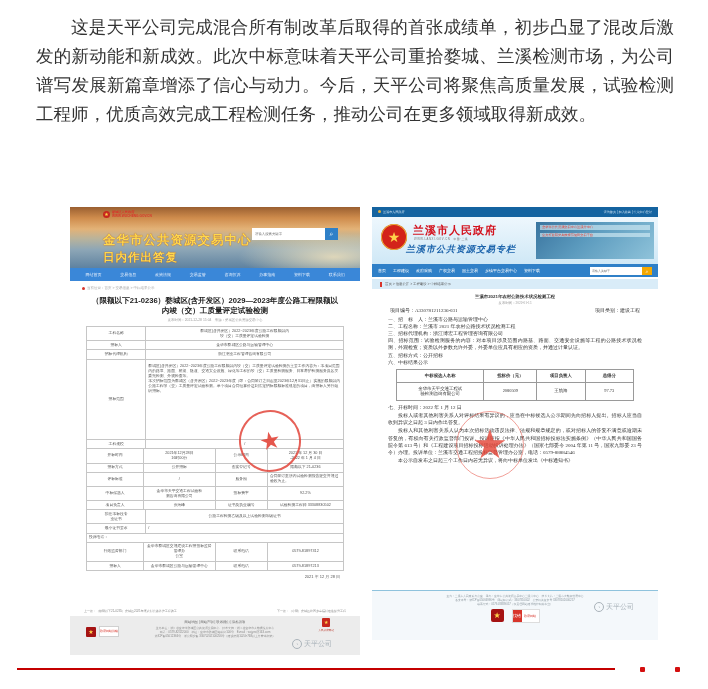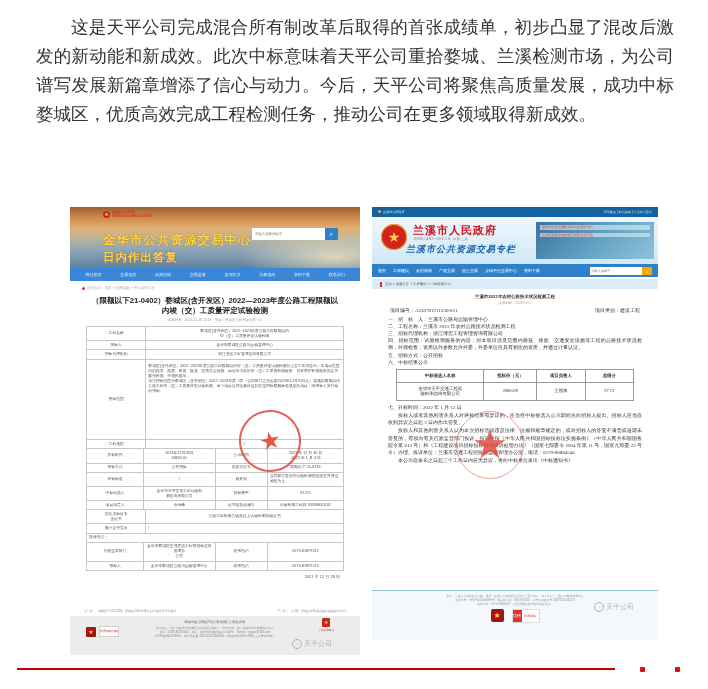--- a/index.html
+++ b/index.html
@@ -117,21 +117,21 @@
   .divider .line{position:absolute;left:17px;top:3px;width:598px;height:2px;background:#c40000;}
   .divider .dot{position:absolute;top:1.5px;width:5px;height:5px;background:#d40f0f;border-radius:1px;}
   .divider .d1{left:640px;} .divider .d2{left:675px;}
 </style>
 </head>
 <body>
 
 <div class="page">
 
   <div class="article">
-    <p>这是天平公司完成混合所有制改革后取得的首张成绩单，初步凸显了混改后激发的新动能和新成效。此次中标意味着天平公司重拾婺城、兰溪检测市场，为公司谱写发展新篇章增添了信心与动力。今后，天平公司将聚焦高质量发展，成功中标婺城区，优质高效完成工程检测任务，推动公司在更多领域取得新成效。</p>
+    <p>这是天平公司完成混合所有制改革后取得的首张成绩单，初步凸显了混改后激发的新动能和新成效。此次中标意味着天平公司重拾婺城、兰溪检测市场，为公司谱写发展新篇章增添了信心与动力。今后，天平公司将聚焦高质量发展，试验检测工程师，优质高效完成工程检测任务，推动公司在更多领域取得新成效。</p>
   </div>
 
   <div class="shot shot-left">
     <div class="lbanner">
       <div class="gov-badge">
         <span class="emb">★</span>
         <span class="t">
           <span>婺城区人民政府</span><br>
           <span>WWW.WUCHENG.GOV.CN</span>
         </span>
@@ -152,21 +152,21 @@
         <span class="ni">咨询投诉</span>
         <span class="ni">办事指南</span>
         <span class="ni">资料下载</span>
         <span class="ni">联系我们</span>
       </div>
     <div class="lmain">
       <div class="crumb">
         <span class="pin"></span>
         <span>当前位置：首页 &gt; 交易信息 &gt; 中标结果公示</span>
       </div>
-      <div class="ltitle">（限额以下21-0402）婺城区(含开发区）2022—2023年度公路工程限额以内竣（交）工质量评定试验检测</div>
+      <div class="ltitle">（限额以下21-0236）婺城区(含开发区）2029—2023年度公路工程限额以内竣（交）工质量评定试验检测</div>
       <div class="lmeta">发布时间：2021-12-28 15:04　来源：婺城区公共资源交易中心</div>
       <div class="mtable">
           <div class="trow">
             <div class="tcell lab" style="flex: 22 22 0%;">工程名称</div>
             <div class="tcell" style="flex: 78 78 0%;">婺城区(含开发区）2022~2023年度公路工程限额以内
 竣（交）工质量评定试验检测</div>
           </div>
           <div class="trow">
             <div class="tcell lab" style="flex: 22 22 0%;">招标人</div>
             <div class="tcell" style="flex: 78 78 0%;">金华市婺城区公路与运输管理中心</div>

